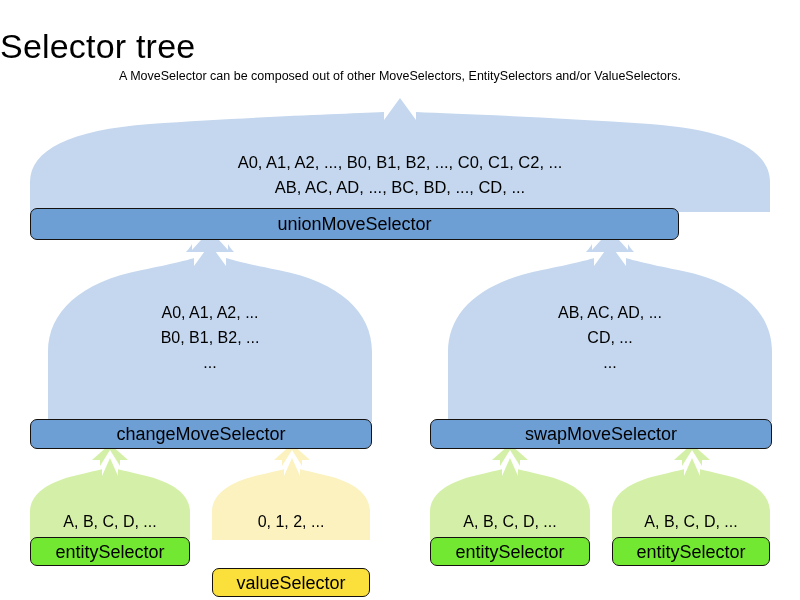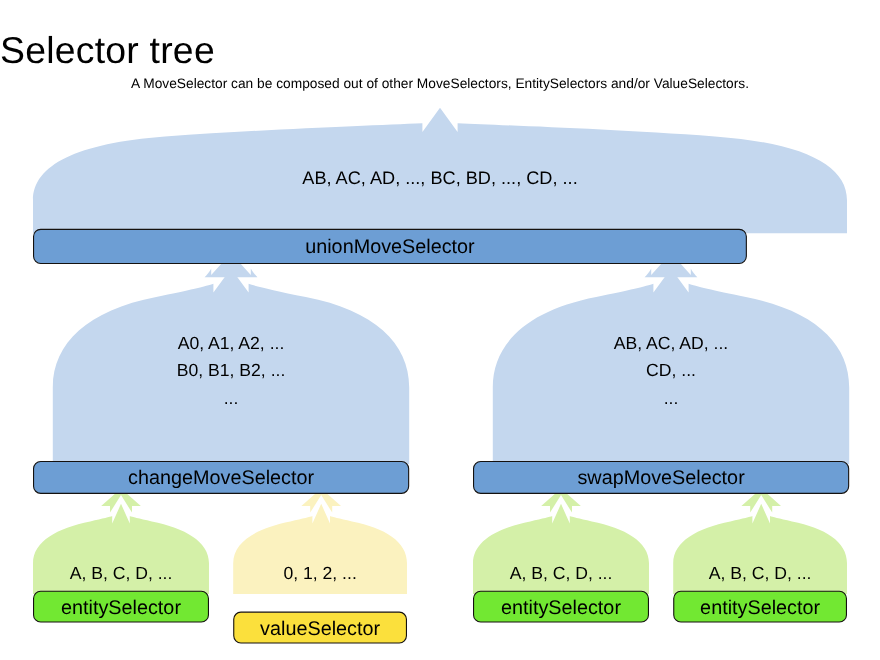--- a/index.html
+++ b/index.html
@@ -173,20 +173,21 @@
              L 770,540 Z"></path>
 
     <path fill="#d4f0a8" d="M 92,460 L 100,460 L 100,466 L 110,450 L 120,466 L 120,460 L 128,460 L 110,444 Z"></path>
     <path fill="#fbf2bf" d="M 274,460 L 282,460 L 282,466 L 292,450 L 302,466 L 302,460 L 310,460 L 292,444 Z"></path>
 
     <path fill="#d4f0a8" d="M 492,460 L 500,460 L 500,466 L 510,450 L 520,466 L 520,460 L 528,460 L 510,444 Z"></path>
     <path fill="#d4f0a8" d="M 674,460 L 682,460 L 682,466 L 692,450 L 702,466 L 702,460 L 710,460 L 692,444 Z"></path>
   </svg>
 
   <div class="hill-text" style="left:30px; top:150px; width:740px;">
+    <div>A0, A1, A2, ..., B0, B1, B2, ..., C0, C1, C2, ...</div>
     <div>AB, AC, AD, ..., BC, BD, ..., CD, ...</div>
   </div>
 
   <div class="hill-text small" style="left:48px; top:300px; width:324px;">
     <div>A0, A1, A2, ...</div>
     <div>B0, B1, B2, ...</div>
     <div>...</div>
   </div>
 
   <div class="hill-text small" style="left:448px; top:300px; width:324px;">
@@ -217,21 +218,21 @@
   </div>
 
   <div class="bar blue" style="left:430px; top:419px; width:342px; height:30px;">
     <span>swapMoveSelector</span>
   </div>
 
   <div class="bar green" style="left:30px; top:537px; width:160px; height:29px;">
     <span>entitySelector</span>
   </div>
 
-  <div class="bar yellow" style="left:212px; top:556px; width:158px; height:29px;">
+  <div class="bar yellow" style="left:212px; top:568px; width:158px; height:29px;">
     <span>valueSelector</span>
   </div>
 
   <div class="bar green" style="left:430px; top:537px; width:160px; height:29px;">
     <span>entitySelector</span>
   </div>
 
   <div class="bar green" style="left:612px; top:537px; width:158px; height:29px;">
     <span>entitySelector</span>
   </div>

